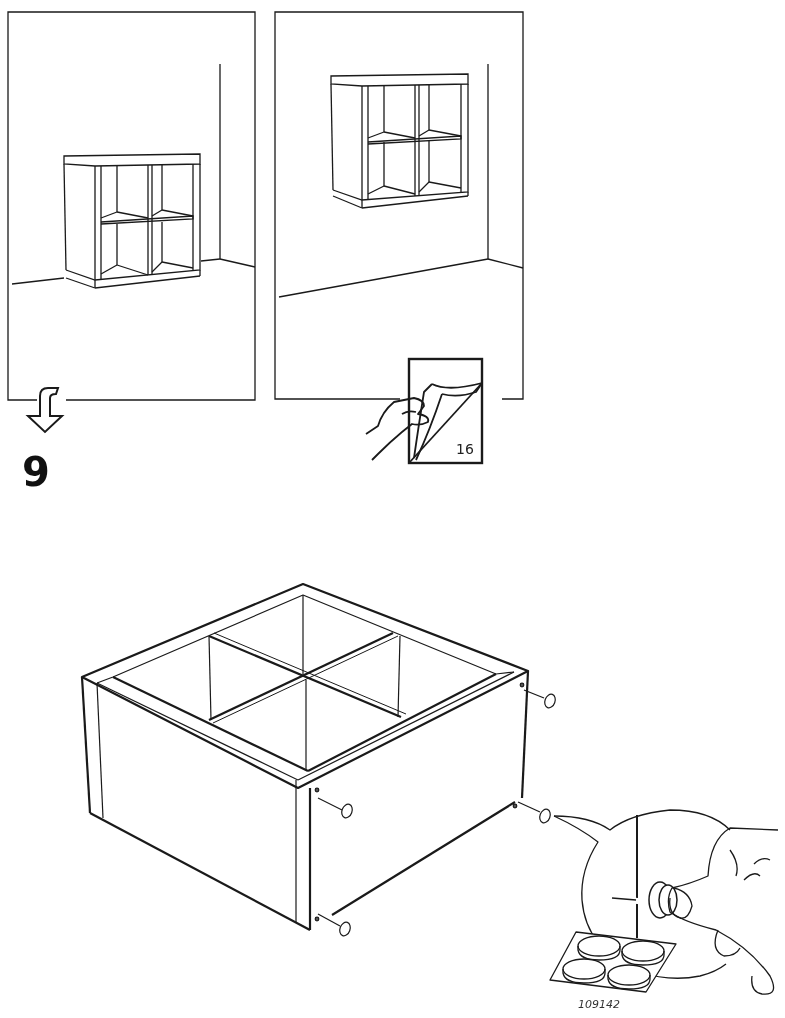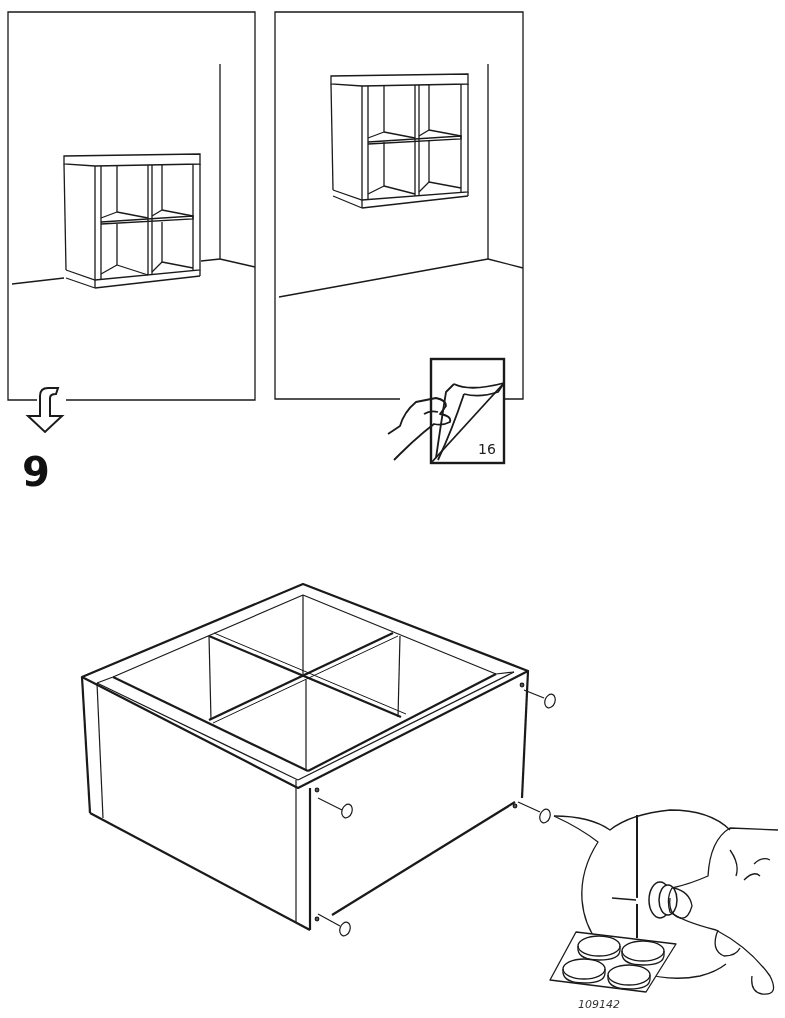--- a/index.html
+++ b/index.html
@@ -98,21 +98,21 @@
       <line x1="149" y1="136" x2="159" y2="130"></line>
       <line x1="159" y1="130" x2="191" y2="136"></line>
       <line x1="98" y1="194" x2="114" y2="186"></line>
       <line x1="114" y1="186" x2="145" y2="194"></line>
       <line x1="149" y1="192" x2="159" y2="182"></line>
       <line x1="159" y1="182" x2="191" y2="188"></line>
     </g>
   </svg>
 </div>
 
-<div class="abs" style="left:380px;top:350px;width:160px;height:120px;">
+<div class="abs" style="left:358px;top:350px;width:160px;height:120px;">
   <svg width="160" height="120" viewBox="0 0 160 120">
     <g fill="#ffffff" stroke="#1a1a1a" stroke-width="2.4">
       <rect x="51" y="9" width="73" height="104" fill="#ffffff"></rect>
     </g>
     <g fill="none" stroke="#1a1a1a" stroke-width="1.8" stroke-linejoin="round">
       <line x1="51" y1="113" x2="124" y2="33"></line>
       <path d="M74,34 Q90,42 124,33 L118,42 Q100,48 84,44"></path>
       <path d="M74,34 L66,42 Q60,80 56,108"></path>
       <path d="M84,44 Q72,80 58,110"></path>
 

